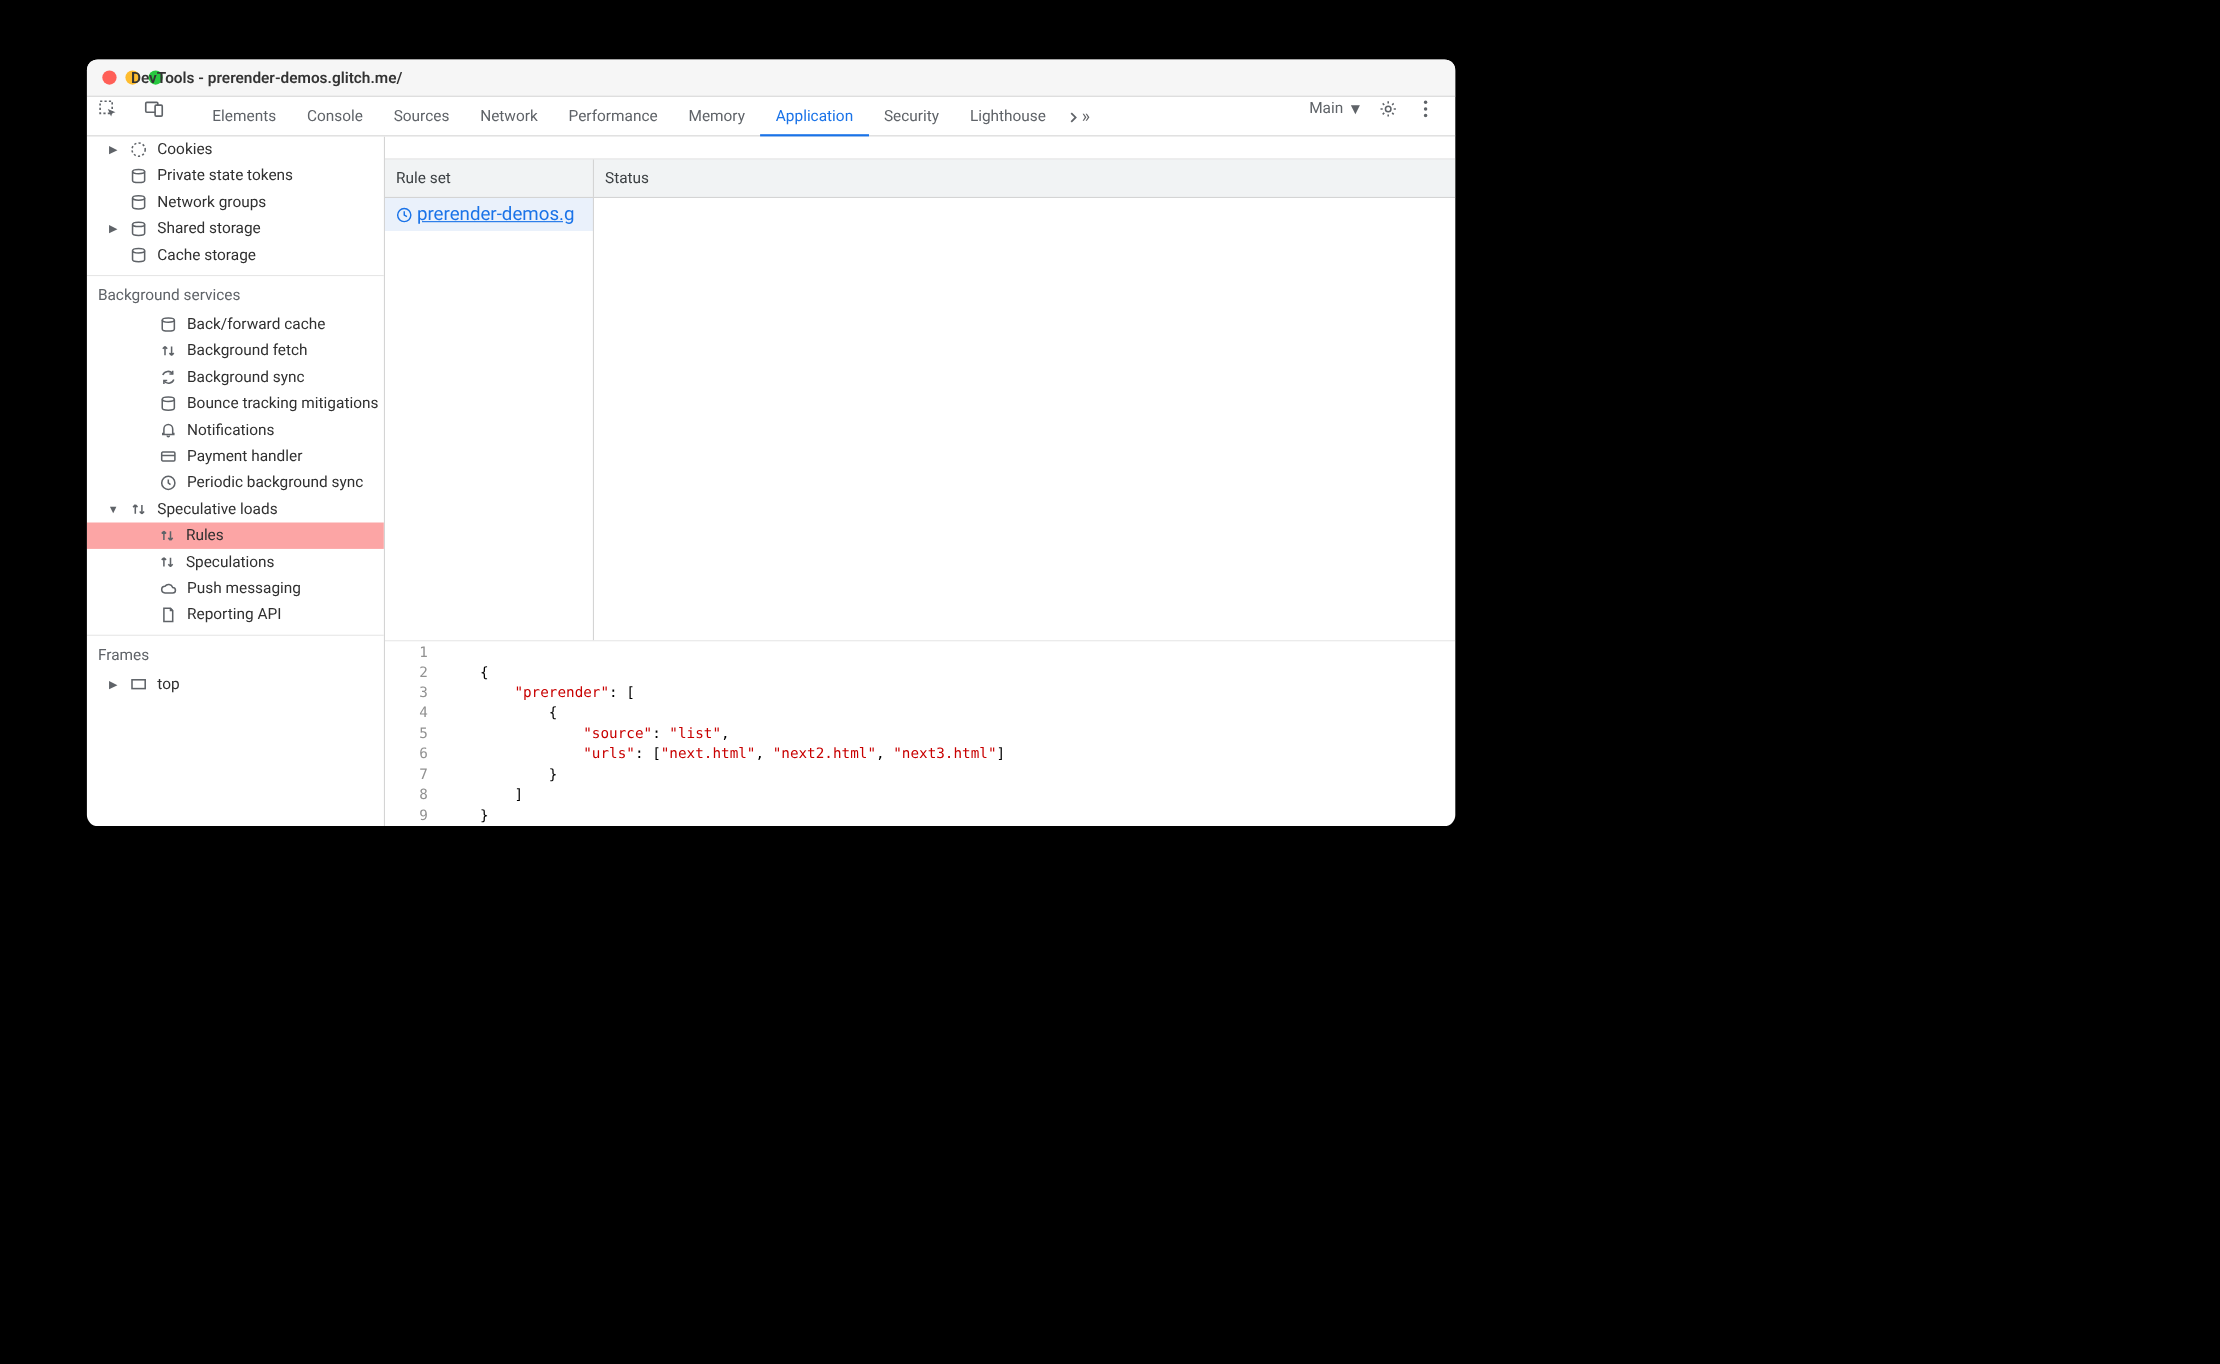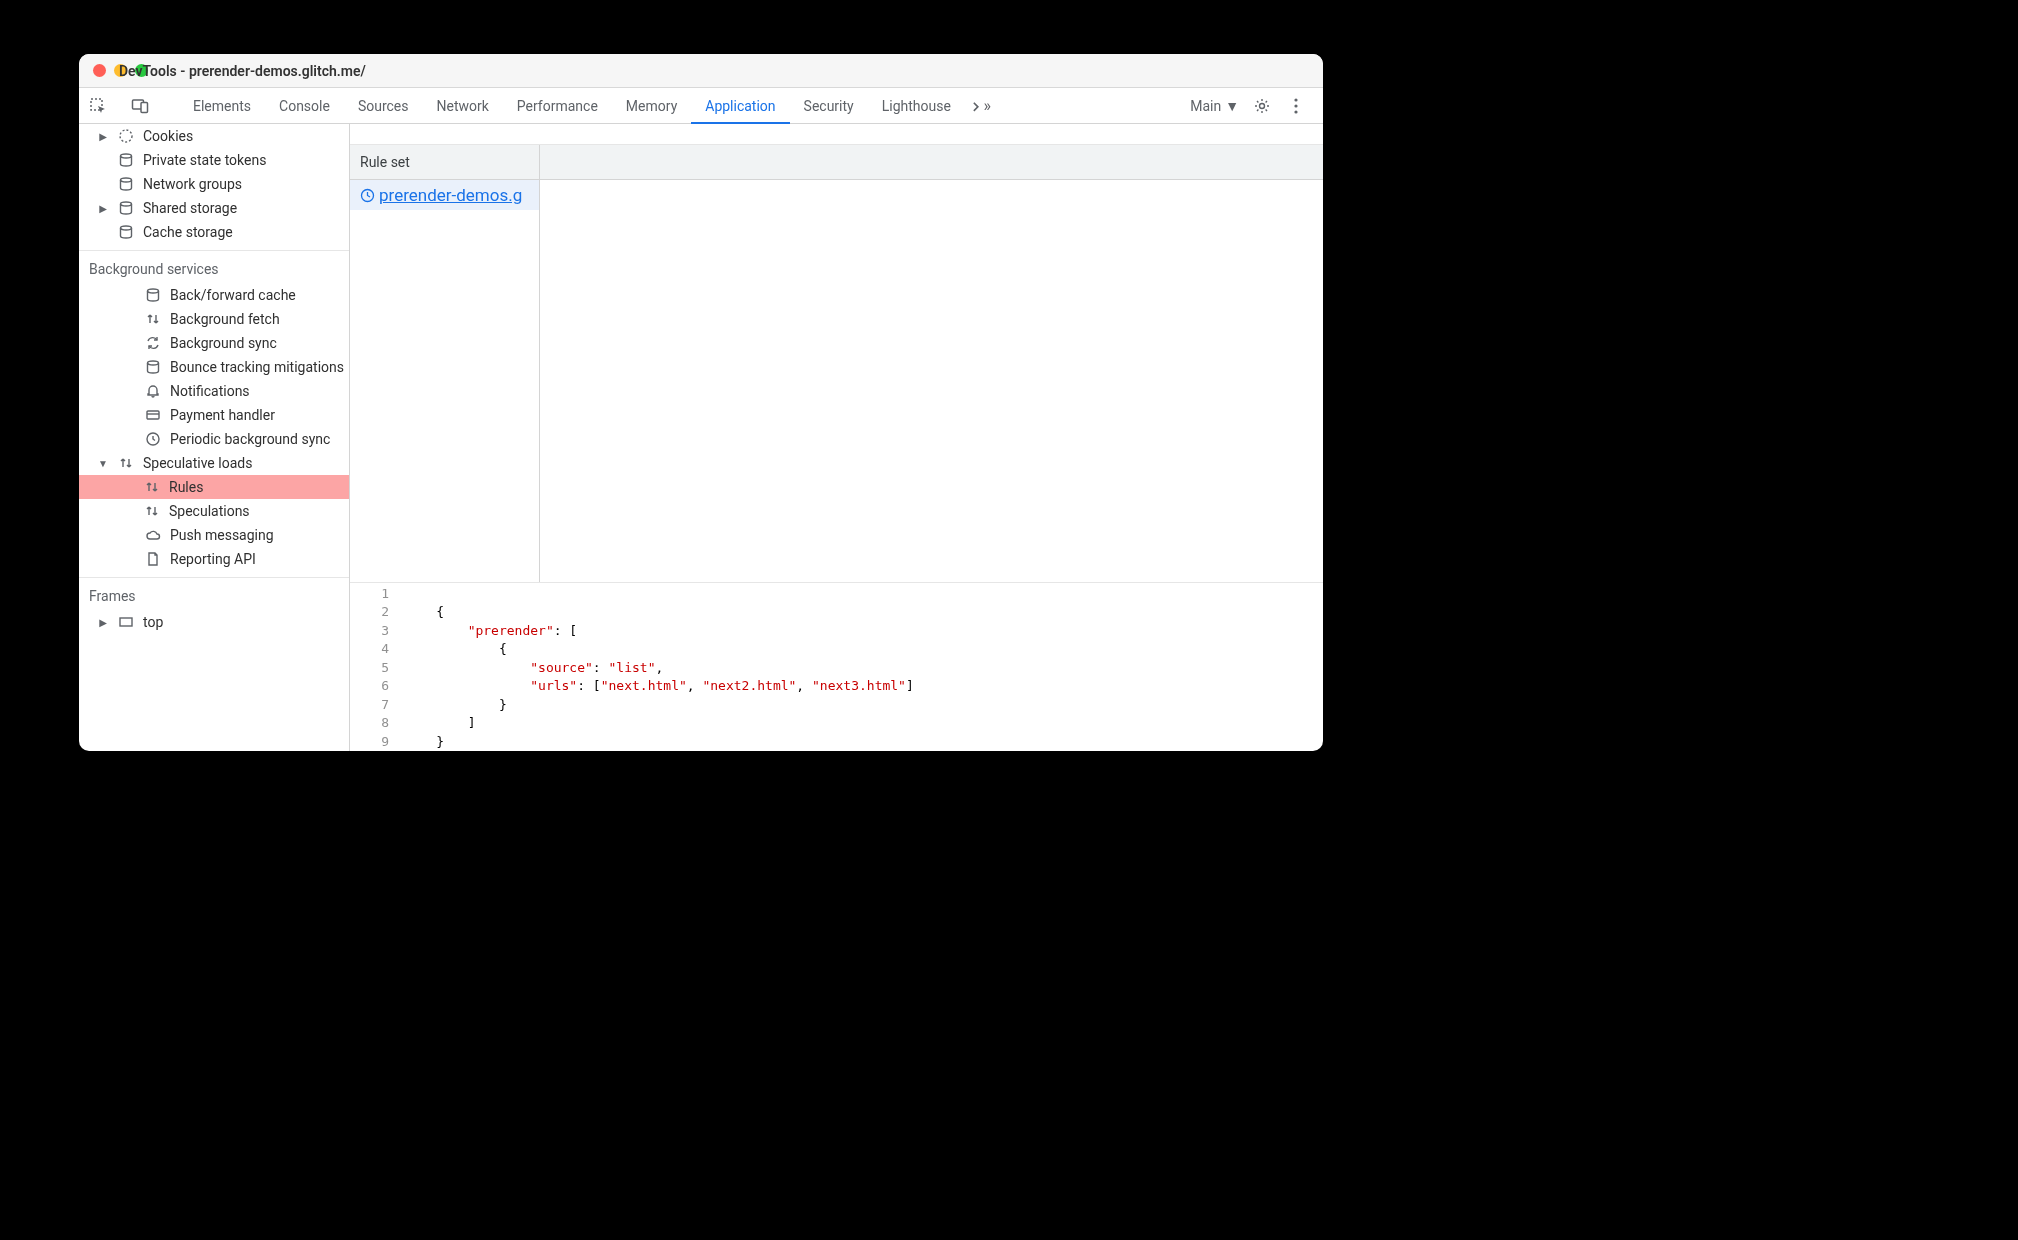--- a/index.html
+++ b/index.html
@@ -22,21 +22,21 @@
     .tl { width: 13px; height: 13px; border-radius: 50%; }
     .tl.r { background:#ff5f57; }
     .tl.y { background:#febc2e; }
     .tl.g { background:#28c840; }
     .wtitle {
       position: absolute; left: 0; right: 0; text-align: left;
       font-size: 14px; font-weight: 600; color: #333; pointer-events: none; margin-left: 40px;
     }
     .toolbar {
       height: 36px; border-bottom: 1px solid #d4d4d4; display:flex;
-      align-items:center; padding: 0 8px; gap: 20px; font-size: 14px; color:#5f6064;
+      align-items:flex-start; padding: 0 8px; gap: 20px; font-size: 14px; color:#5f6064;
     }
     .toolbar .ticon { width: 22px; height: 22px; display:flex; align-items:center; justify-content:center; cursor:pointer; }
     .tabs { display:flex; align-items:center; gap: 0; margin-left: 8px; height:100%; flex:1; }
     .tab { padding: 0 14px; height:100%; display:flex; align-items:center; cursor:pointer; color:#5f6368; }
     .tab.active { color:#1a73e8; border-bottom: 2px solid #1a73e8; position:relative; top:1px; }
     .right-tools { display:flex; align-items:center; gap:12px; margin-left:auto; padding-right:8px;}
     .chev-lbl { color:#5f6368; font-size:14px; display:flex; align-items:center; gap:4px;}
     .body { flex:1; display:flex; overflow:hidden; }
     .sidebar {
       width: 271px; border-right: 1px solid #d4d4d4; overflow:auto;
@@ -324,20 +324,21 @@
               </span>
               <span>top</span>
             </div>
           </div>
       </div>
     </div>
 
     <div class="maincol">
       <div class="tablehdr">
         <div class="col-rs">Rule set</div>
+        <div class="col-st">Status</div>
       </div>
       <div class="tablerow">
         <div class="col-rs" style="display:flex; align-items:center; gap:4px; background:#eaf1fb;">
           <span>
             <svg width="15" height="15" viewBox="0 0 15 15" stroke="#1a73e8" fill="none" stroke-width="1.3">
                 <circle cx="7.5" cy="7.5" r="6"></circle>
                 <path d="M7.5 4 v3.5 l2.5 1.5"></path>
               </svg>
           </span>
           <span class="cell-link"> prerender-demos.g</span>

